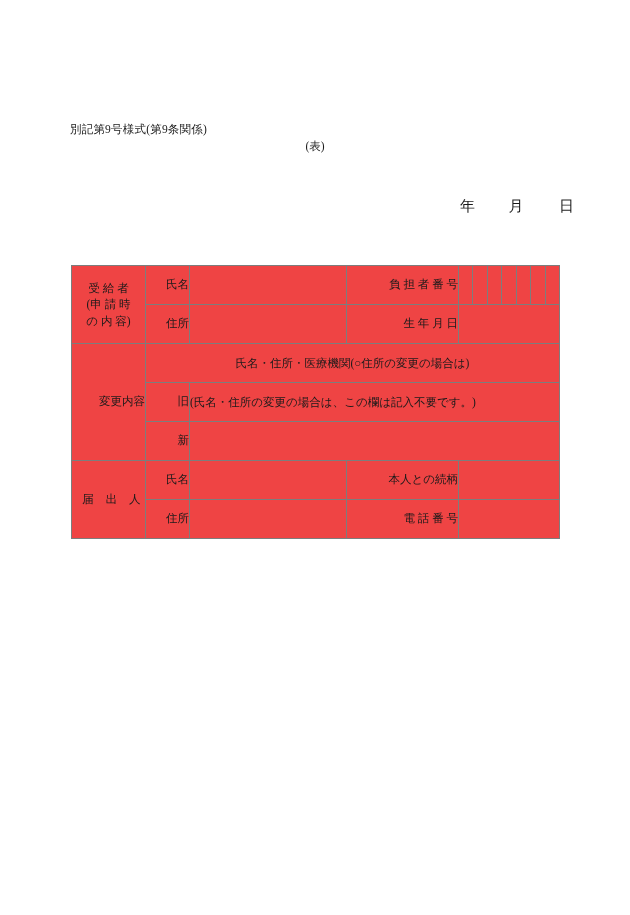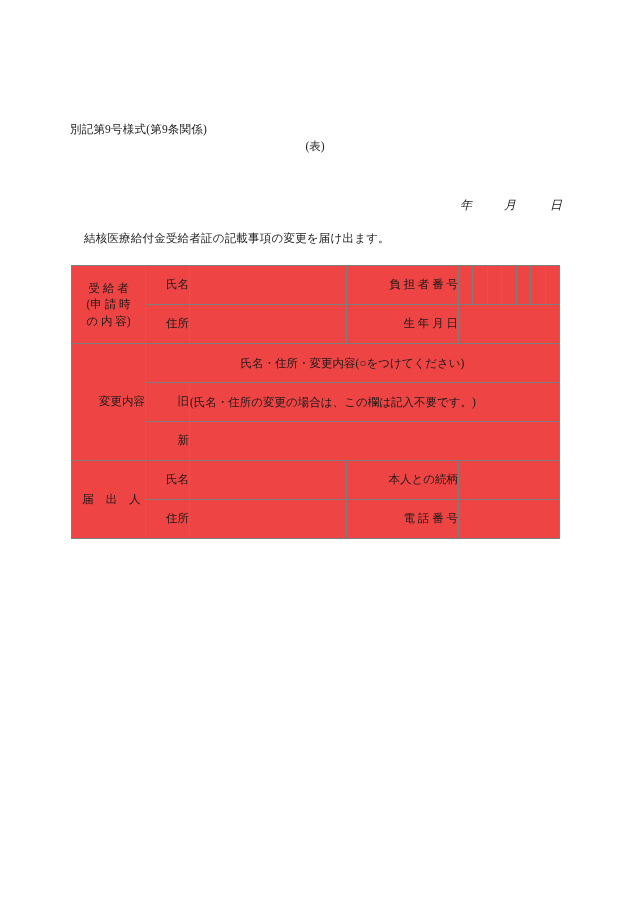--- a/index.html
+++ b/index.html
@@ -47,25 +47,24 @@
     left: 0;
     right: 0;
     top: 119px;
     text-align: center;
     font-size: 12.5px;
     letter-spacing: 0.3px;
   }
 
   .date-line {
     position: absolute;
-    right: 68px;
+    right: 56px;
     top: 158px;
-    font-size: 12px;
+    font-size: 15px;
     white-space: nowrap;
-    font-style: italic;
   }
   .date-line span.seg { display: inline-block; }
   .date-line span.gap-a { display: inline-block; width: 26px; }
   .date-line span.gap-b { display: inline-block; width: 28px; }
 
   .intro {
     position: absolute;
     left: 84px;
     top: 192px;
     font-size: 11.5px;
@@ -157,21 +156,20 @@
 
 
   <div class="date-line">
     <span class="seg">年</span>
     <span class="gap-a"></span>
     <span class="seg">月</span>
     <span class="gap-b"></span>
     <span class="seg">日</span>
   </div>
 
-  <div class="intro">結核医療給付金受給者証の記載事項の変更を届け出ます。</div>
 
   <table class="form-table">
     <colgroup>
       <col style="width:74px">
       <col style="width:44px">
       <col style="width:157px">
       <col style="width:112px">
       <col style="width:101px">
     </colgroup>
     <tbody>
@@ -198,21 +196,21 @@
 
       <tr>
         <td class="lbl">住所</td>
         <td class="fill"></td>
         <td class="lbl">生 年 月 日</td>
         <td class="fill"></td>
       </tr>
 
       <tr>
         <td class="lbl" rowspan="3">変更内容</td>
-        <td class="centered-head lbl-wide" colspan="4">氏名・住所・変更内容(○をつけてください)</td>
+        <td class="centered-head lbl-wide" colspan="4">氏名・住所・医療機関(○住所の変更の場合は)</td>
       </tr>
 
       <tr>
         <td class="lbl">旧</td>
         <td class="note-cell" colspan="3">(氏名・住所の変更の場合は、この欄は記入不要です。)</td>
       </tr>
 
       <tr>
         <td class="lbl">新</td>
         <td class="fill" colspan="3"></td>

